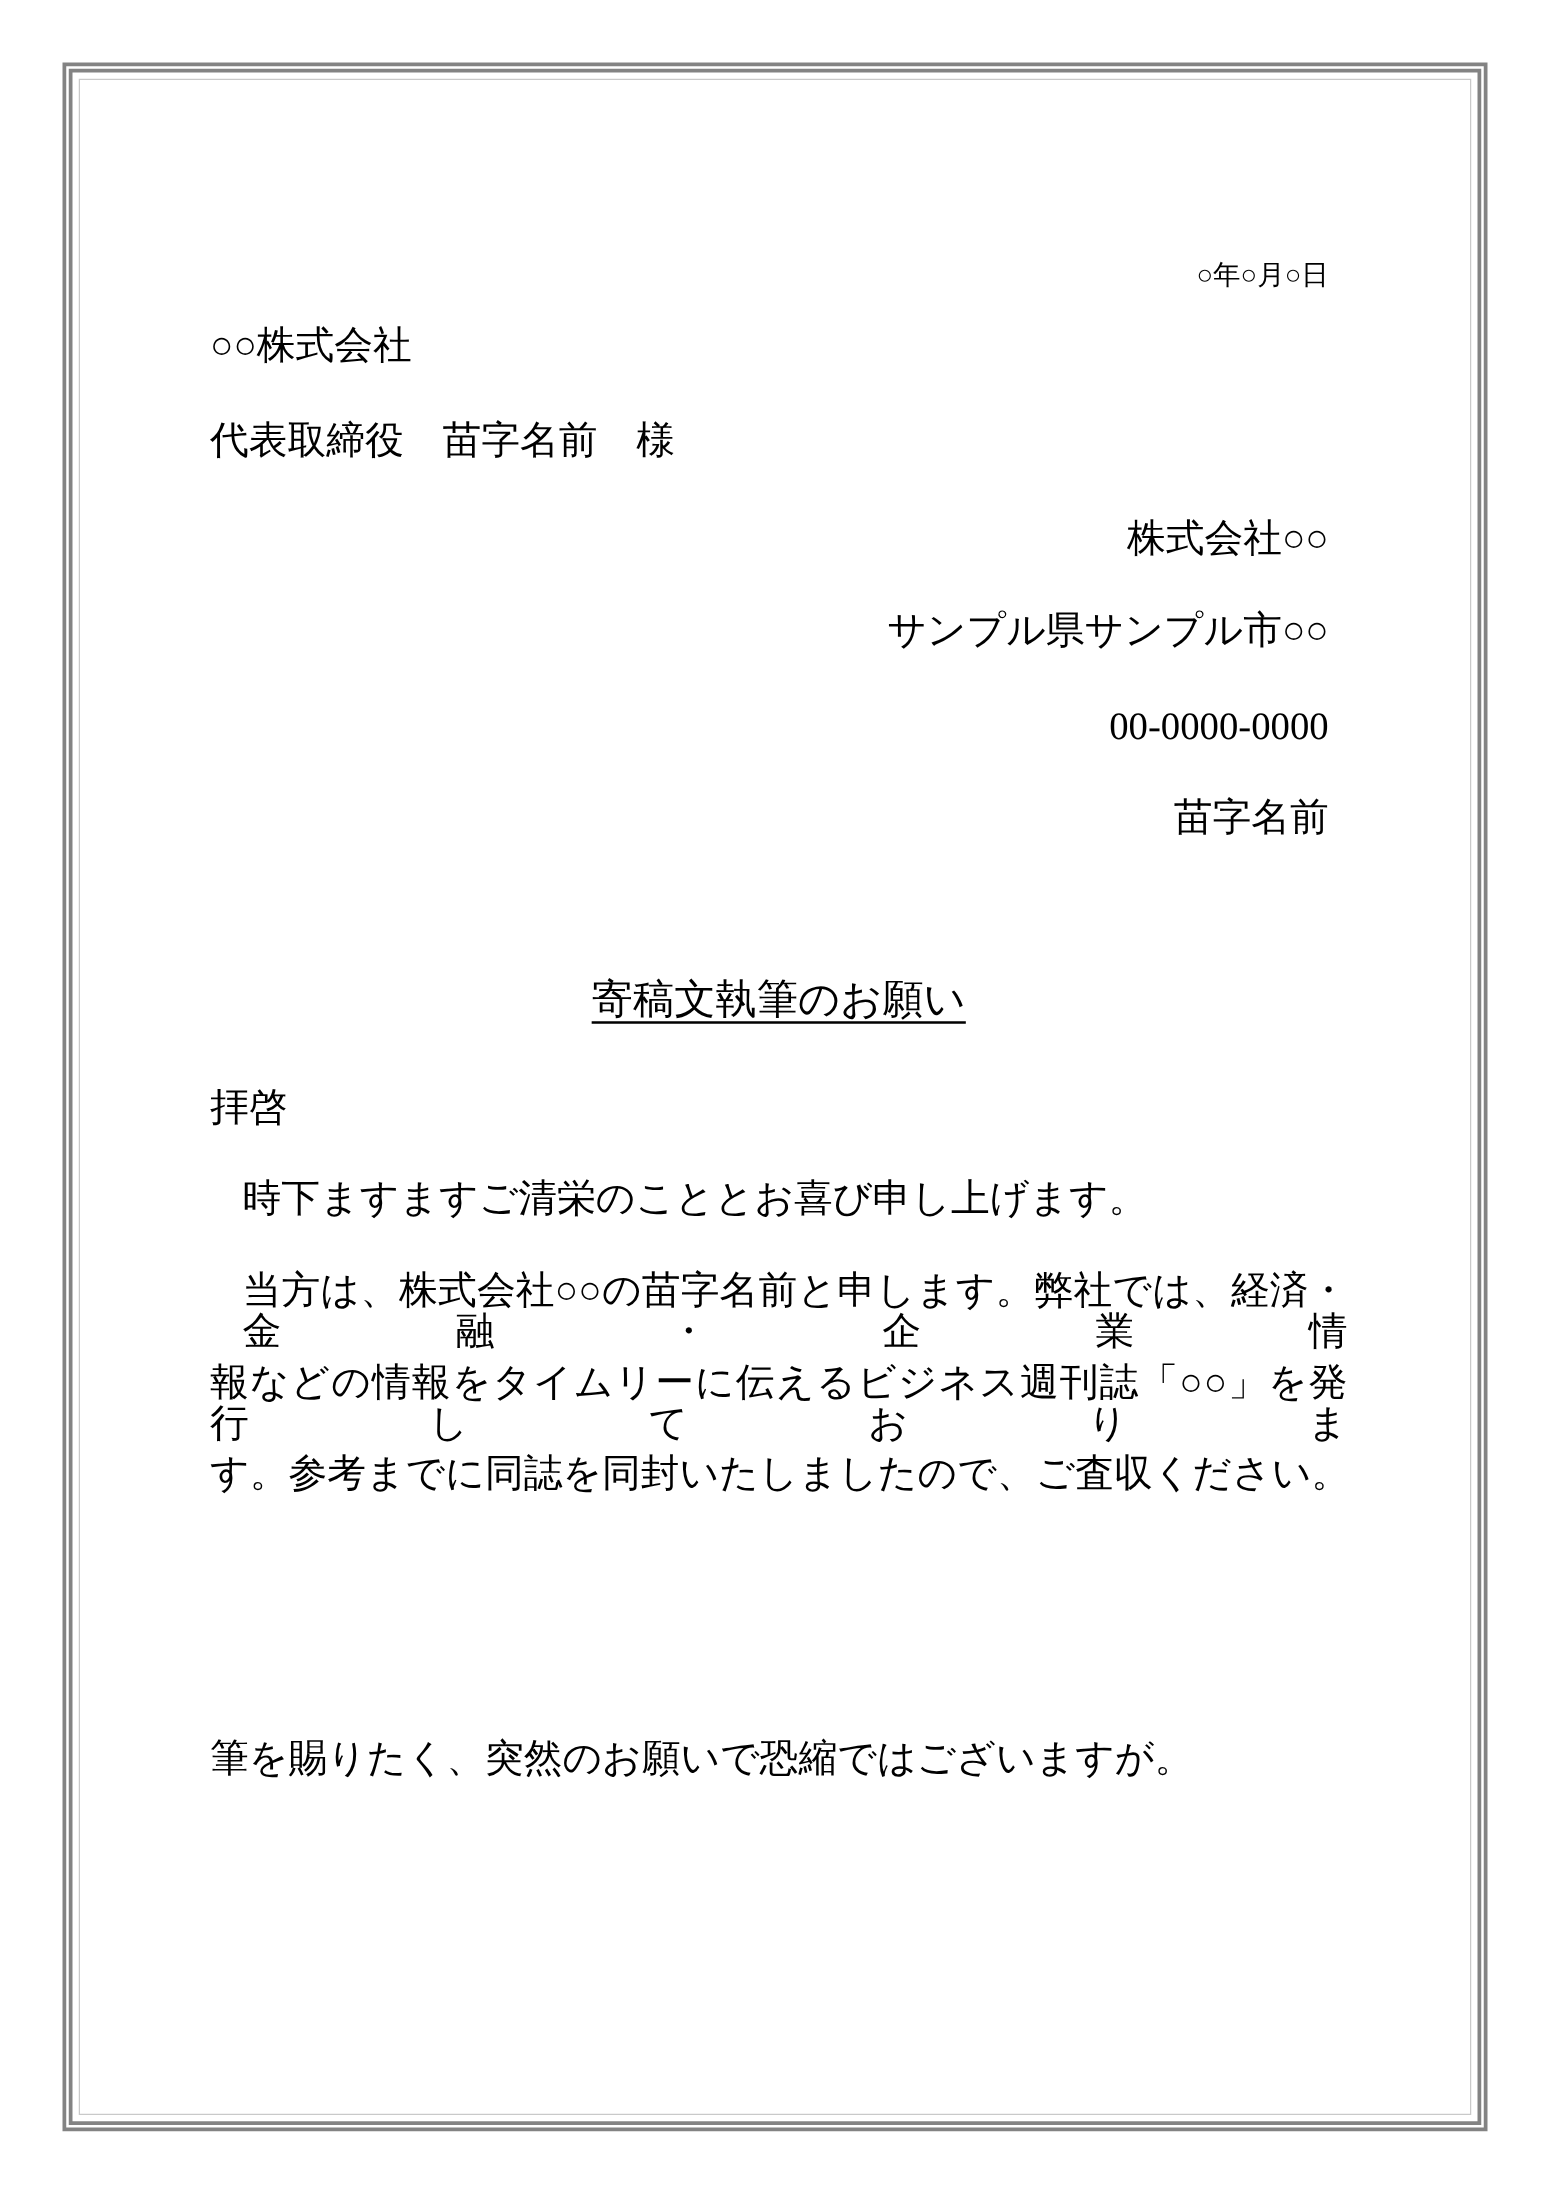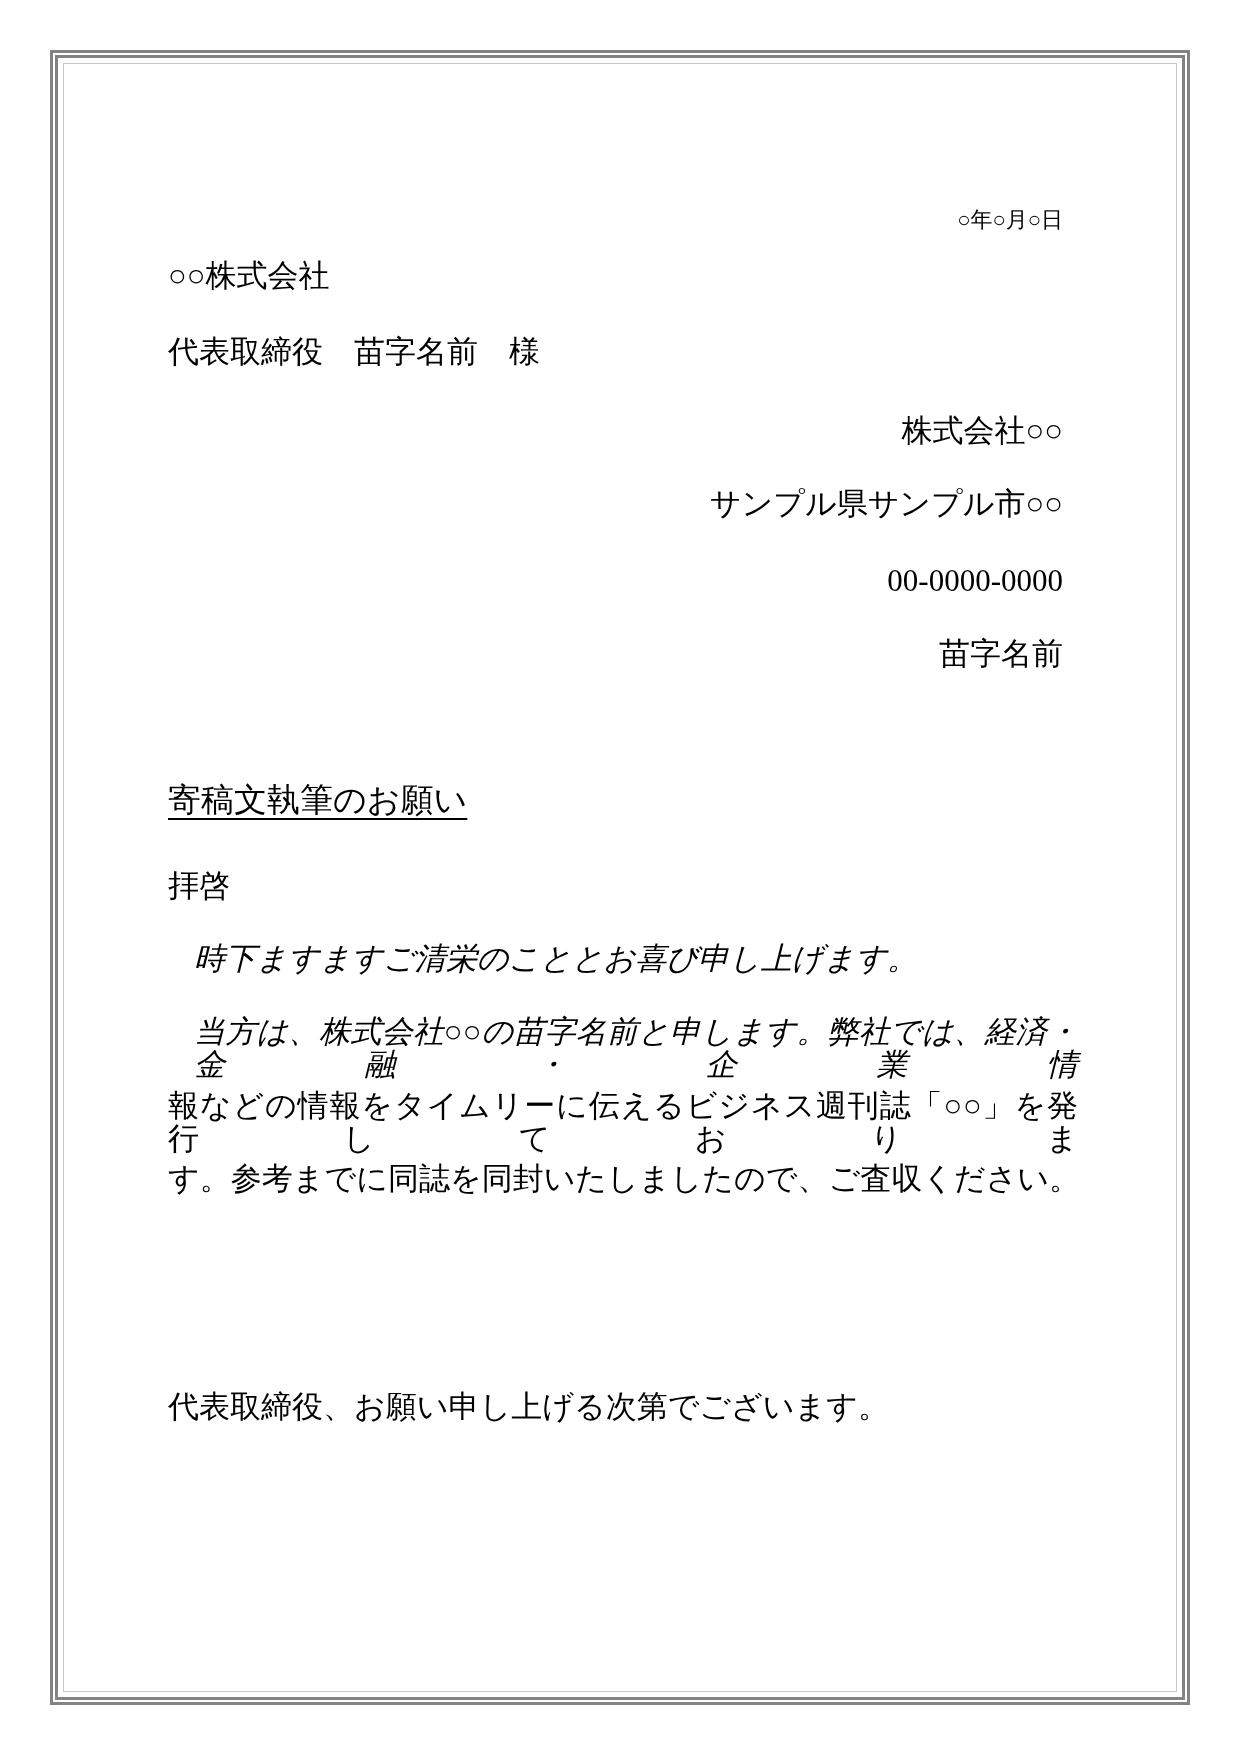--- a/index.html
+++ b/index.html
@@ -33,26 +33,26 @@
     border: 1px solid #c9c9c9;
   }
   .line {
     position: absolute;
     line-height: 1.06;
     font-size: 31px;
     letter-spacing: 0;
     white-space: pre;
   }
   .left-col   { left: 168px; }
-  .indent     { left: 194px; font-style: italic; }
+  .indent     { left: 194px; }
   .right-col  { right: 177px; text-align: right; }
   .date-line  { font-size: 22px; }
   .title-line {
     left: 168px; right: 162px;
-    text-align: left;
+    text-align: center;
     font-size: 33px;
     text-decoration: underline;
     text-underline-offset: 7px;
     text-decoration-thickness: 2px;
   }
   .fill {
     right: 162px;
     white-space: normal;
     text-align: justify;
     text-align-last: justify;
@@ -90,16 +90,16 @@
 
   <div class="line indent" style="top:943px">時下ますますご清栄のこととお喜び申し上げます。</div>
 
   <div class="line indent fill" style="top:1016px">当方は、株式会社○○の苗字名前と申します。弊社では、経済・金融・企業情</div>
 
   <div class="line left-col" style="top:1163px">す。参考までに同誌を同封いたしましたので、ご査収ください。</div>
 
   <div class="line left-col fill" style="top:1090px">報などの情報をタイムリーに伝えるビジネス週刊誌「○○」を発行しておりま</div>
 
 
-  <div class="line left-col" style="top:1391px">代表取締役、お願い申し上げる次第でございます。</div>
+  <div class="line left-col" style="top:1391px">筆を賜りたく、突然のお願いで恐縮ではございますが。</div>
 
 
 </div>
 
 </body></html>

